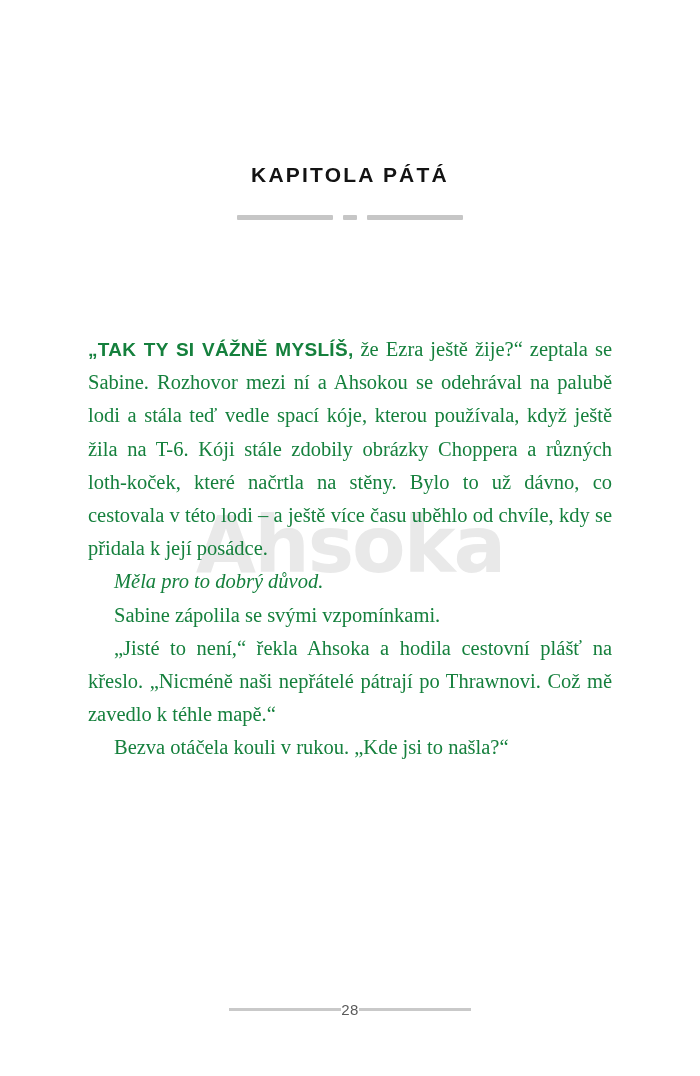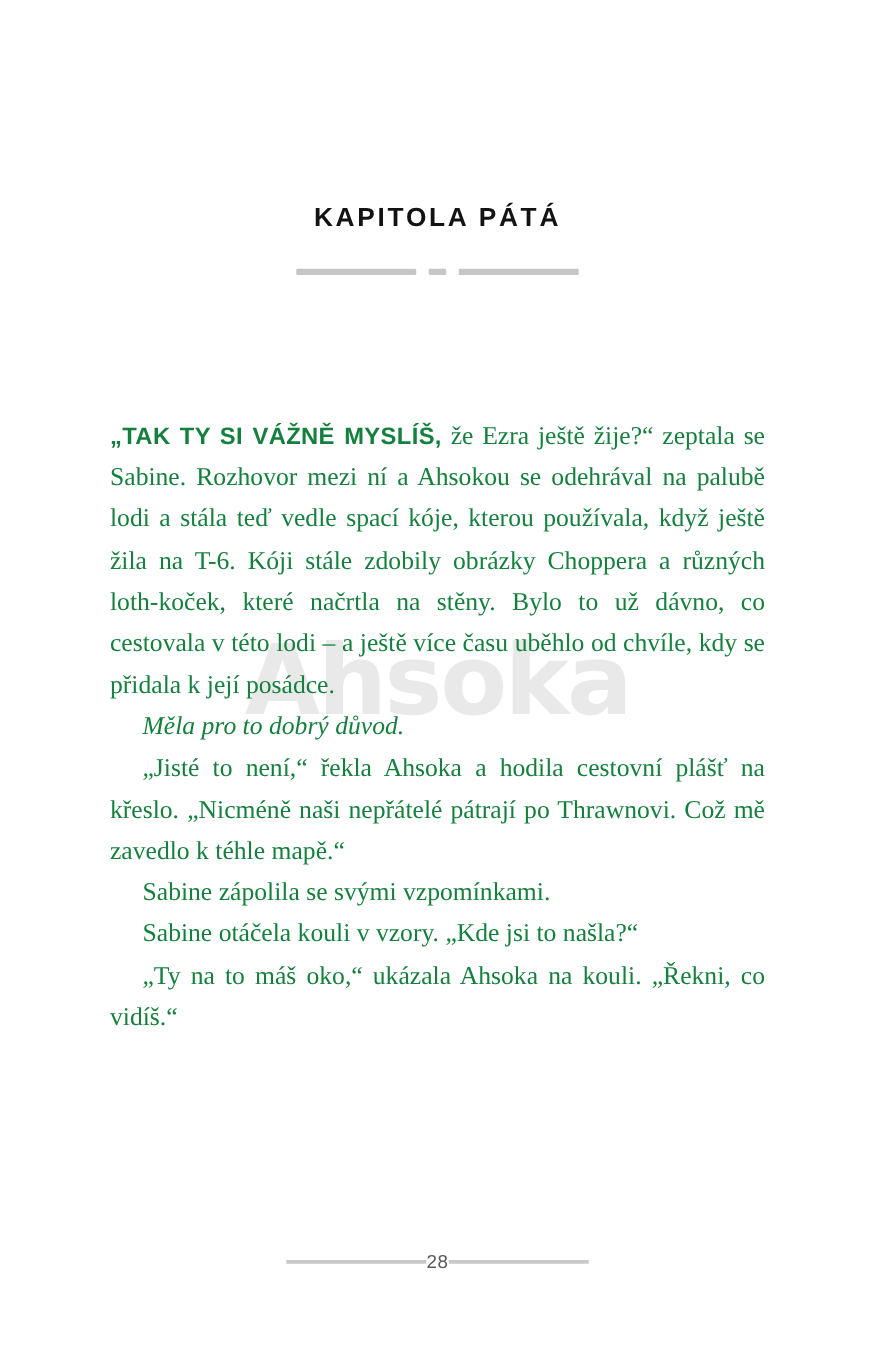--- a/index.html
+++ b/index.html
@@ -136,29 +136,28 @@
     <span class="orn-bar long"></span>
   </div>
 
   <div class="watermark">Ahsoka</div>
 
   <div class="body-text">
     <p><span class="leadcaps">„TAK TY SI VÁŽNĚ MYSLÍŠ,</span><span> že Ezra ještě žije?“ zeptala se Sabine. Rozhovor mezi ní a Ahsokou se odehrával na palubě lodi a stála teď vedle spací kóje, kterou používala, když ještě žila na T-6. Kóji stále zdobily obrázky Choppera a různých loth-koček, které načrtla na stěny. Bylo to už dávno, co cestovala v této lodi – a ještě více času uběhlo od chvíle, kdy se přidala k její posádce.</span></p>
 
     <p class="italic">Měla pro to dobrý důvod.</p>
 
+    <p class="indent">Sabine zápolila se svými vzpomínkami.</p>
+
     <p class="indent">„Jisté to není,“ řekla Ahsoka a hodila cestovní plášť na křeslo. „Nicméně naši nepřátelé pátrají po Thrawnovi. Což mě zavedlo k téhle mapě.“</p>
 
-    <p class="indent">Sabine zápolila se svými vzpomínkami.</p>
-
-    <p class="indent">Sabine otáčela kouli v vzory. „Kde jsi to našla?“</p>
+    <p class="indent">Bezva otáčela kouli v rukou. „Kde jsi to našla?“</p>
 
 
 
-    <p class="indent">„Ty na to máš oko,“ ukázala Ahsoka na kouli. „Řekni, co vidíš.“</p>
   </div>
 
   <div class="footer">
     <span class="rule"></span>
     <span class="page-number">28</span>
     <span class="rule"></span>
   </div>
 
 </div>
 

